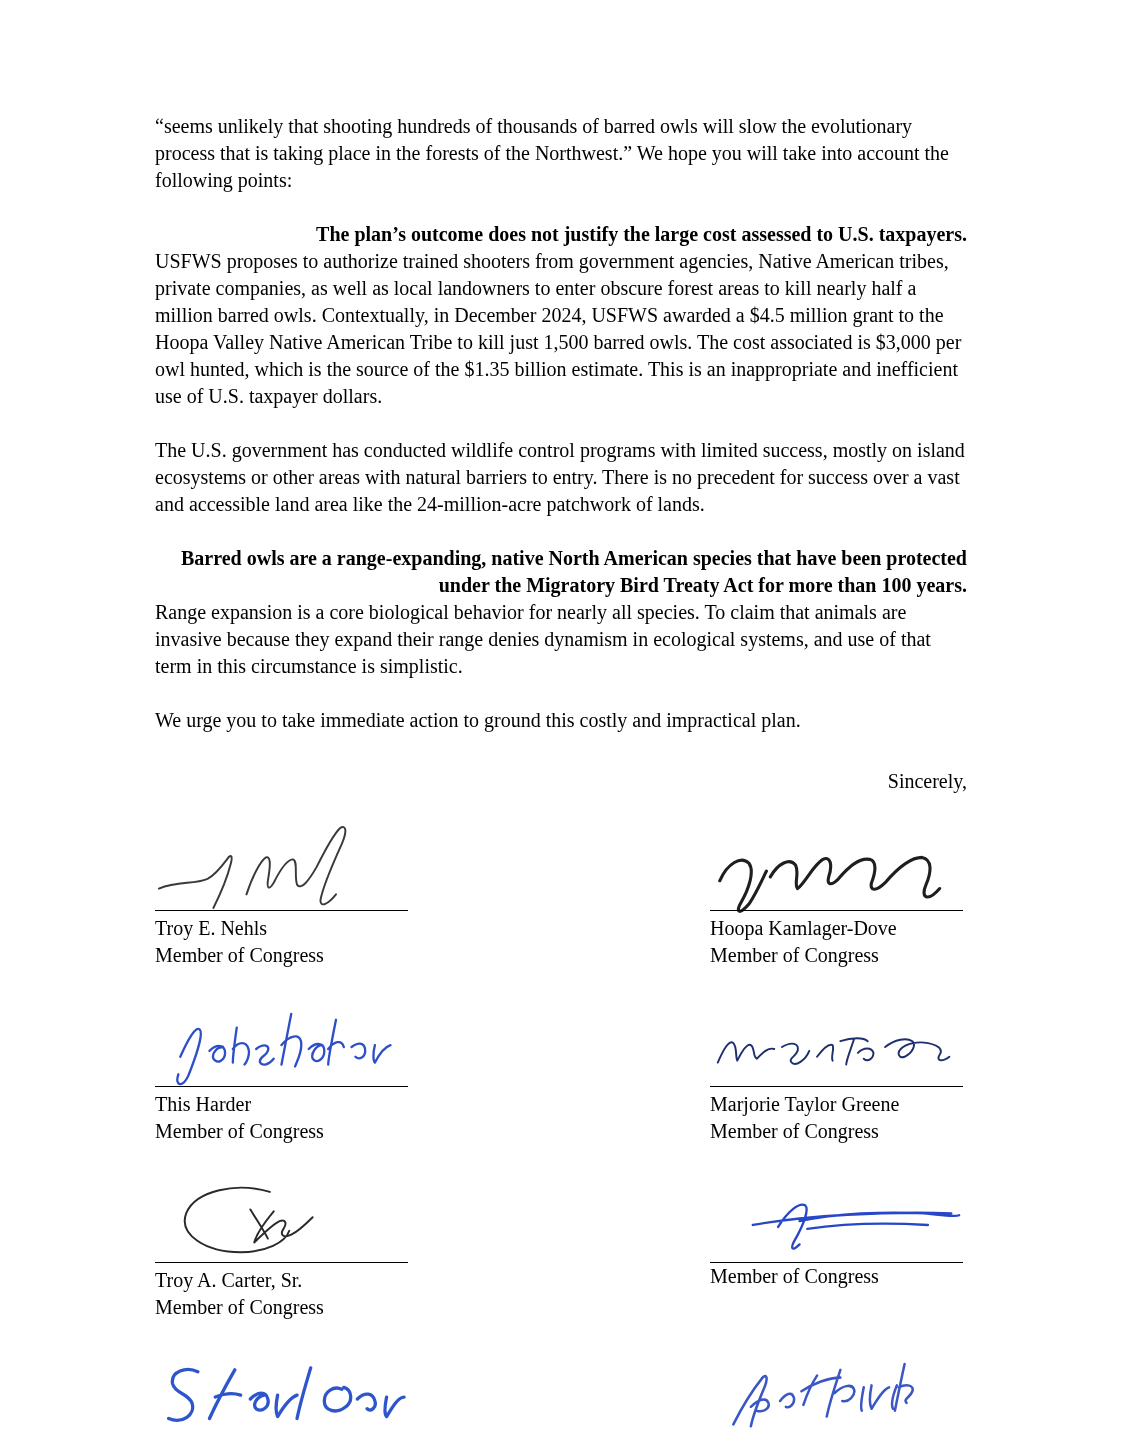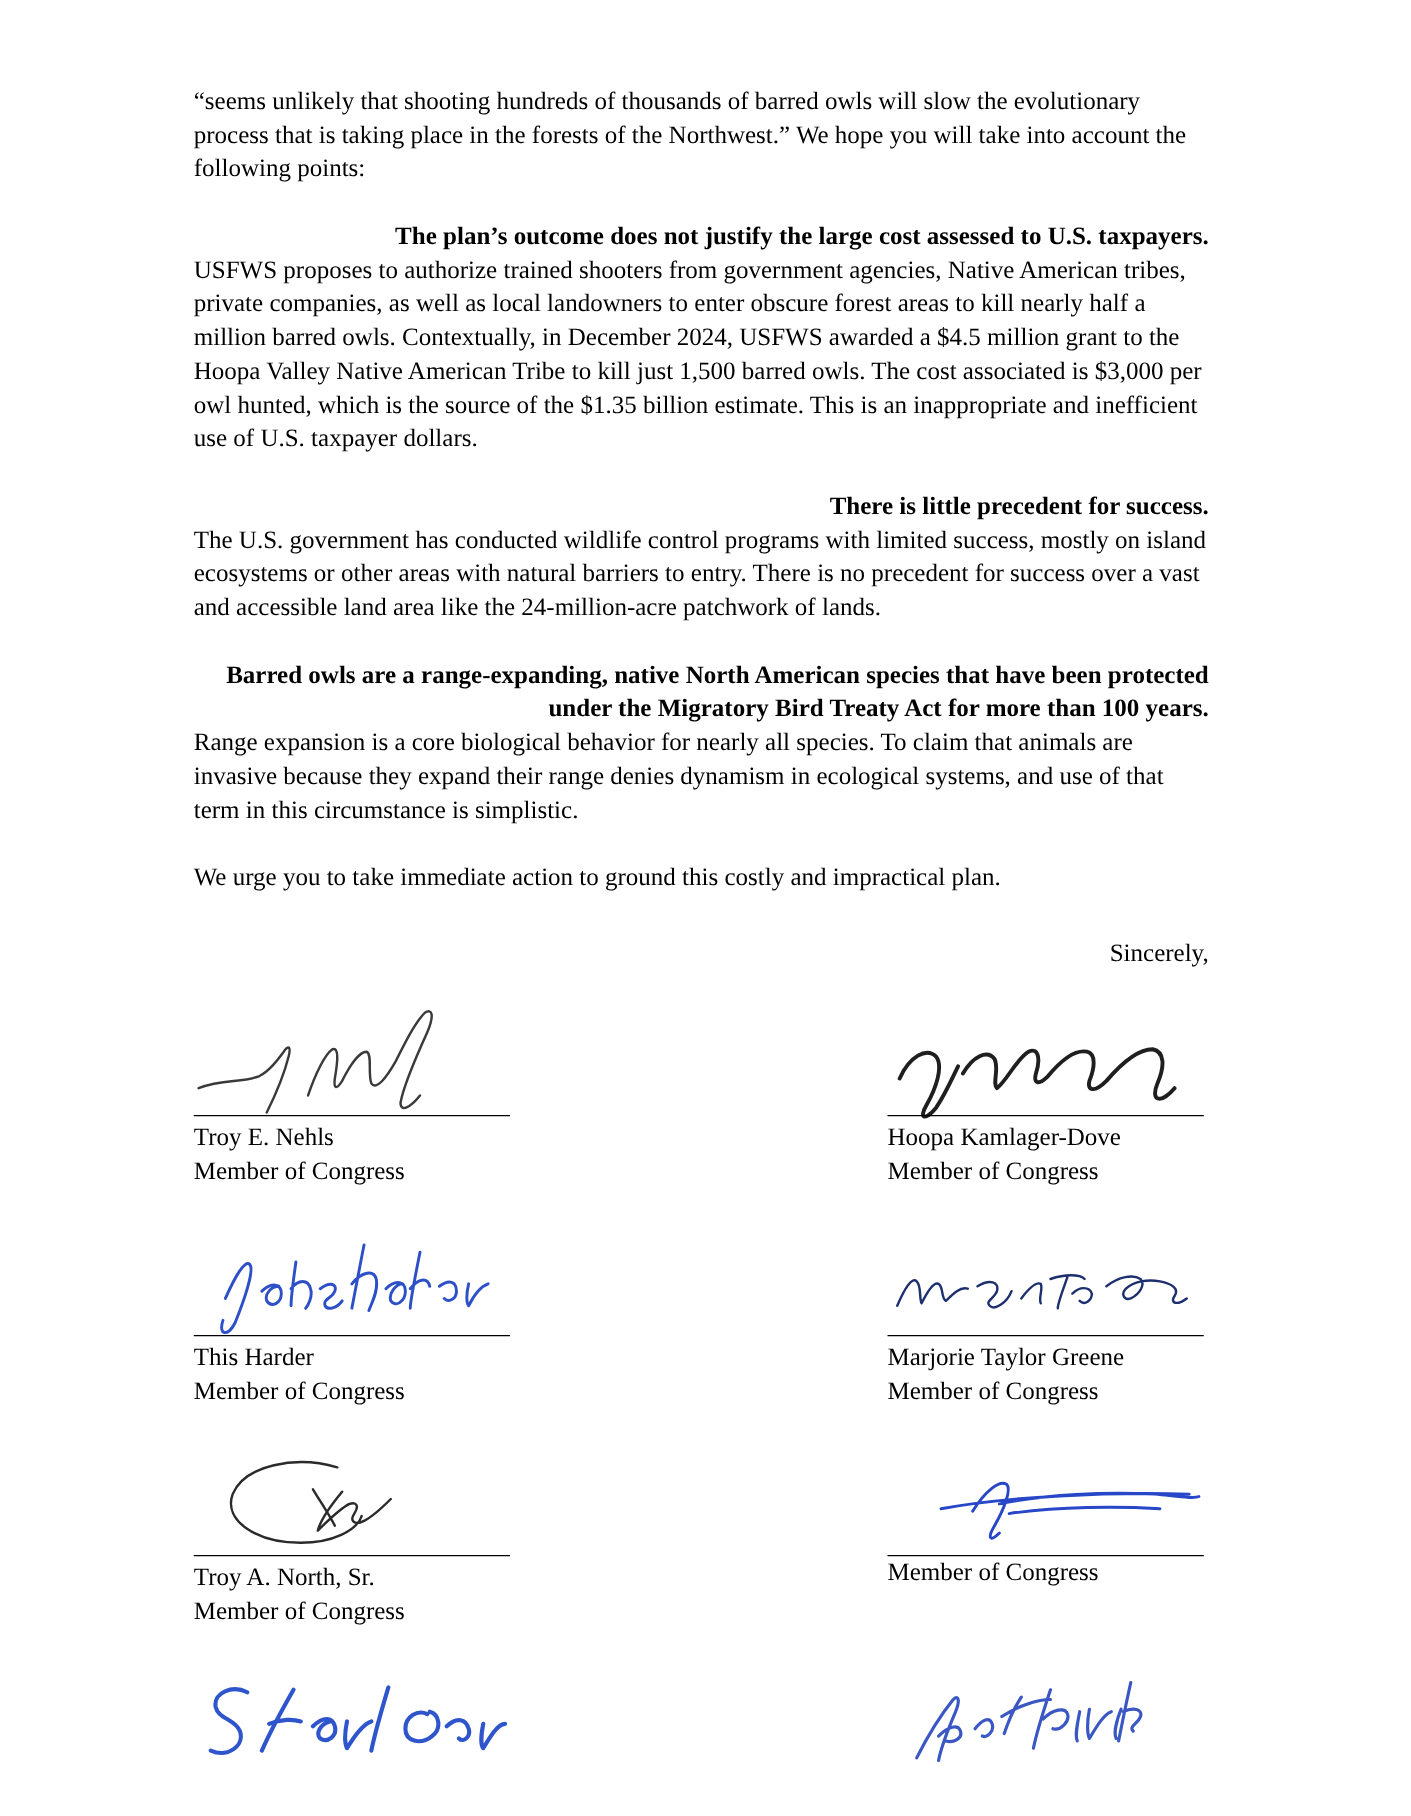--- a/index.html
+++ b/index.html
@@ -8,21 +8,21 @@
     width: 1129px;
     height: 1453px;
     font-family: "Liberation Serif", "DejaVu Serif", serif;
     color: #000000;
     position: relative;
     overflow: hidden;
   }
   .page {
     width: 1129px;
     height: 1291px;
-    padding: 68px 162px 0 155px;
+    padding: 113px 162px 0 155px;
   }
   .para {
     font-size: 20px;
     line-height: 27px;
     margin-bottom: 27px;
     text-align: left;
   }
   .sec-heading {
     display: block;
     font-weight: bold;
@@ -78,21 +78,20 @@
 <div class="page">
 
   <p class="para">“seems unlikely that shooting hundreds of thousands of barred owls will slow the evolutionary process that is taking place in the forests of the Northwest.” We hope you will take into account the following points:</p>
 
   <p class="para">
     <strong class="sec-heading">The plan’s outcome does not justify the large cost assessed to U.S. taxpayers.</strong>
     <span>USFWS proposes to authorize trained shooters from government agencies, Native American tribes, private companies, as well as local landowners to enter obscure forest areas to kill nearly half a million barred owls. Contextually, in December 2024, USFWS awarded a $4.5 million grant to the Hoopa Valley Native American Tribe to kill just 1,500 barred owls. The cost associated is $3,000 per owl hunted, which is the source of the $1.35 billion estimate. This is an inappropriate and inefficient use of U.S. taxpayer dollars.</span>
   </p>
 
   <p class="para">
-    <strong class="sec-heading">There is little precedent for success.</strong>
     <span>The U.S. government has conducted wildlife control programs with limited success, mostly on island ecosystems or other areas with natural barriers to entry. There is no precedent for success over a vast and accessible land area like the 24-million-acre patchwork of lands.</span>
   </p>
 
   <p class="para">
     <strong class="sec-heading">Barred owls are a range-expanding, native North American species that have been protected under the Migratory Bird Treaty Act for more than 100 years.</strong>
     <span>Range expansion is a core biological behavior for nearly all species. To claim that animals are invasive because they expand their range denies dynamism in ecological systems, and use of that term in this circumstance is simplistic.</span>
   </p>
 
   <p class="para">We urge you to take immediate action to ground this costly and impractical plan.</p>
 
@@ -144,21 +143,21 @@
       <div class="sig-title">Member of Congress</div>
     </div>
 
     <div class="sig-block">
       <div class="sig-canvas">
         <svg class="sig-svg" viewBox="0 0 260 110">
           <path stroke-width="2" d="M118,22 C84,12 42,20 32,44 C24,66 52,84 88,84 C114,84 134,74 138,62 M98,40 C104,50 112,62 116,70 M122,42 C112,54 104,66 102,74 C110,66 120,56 128,52 C134,50 136,54 132,60 C128,66 132,70 140,66 C148,62 156,54 162,48" stroke="#2a2a2a"></path>
         </svg>
         <div class="sig-line"></div>
       </div>
-      <div class="sig-name">Troy A. North, Sr.</div>
+      <div class="sig-name">Troy A. Carter, Sr.</div>
       <div class="sig-title">Member of Congress</div>
     </div>
 
     <div class="sig-block">
       <div class="sig-canvas">
         <svg class="sig-svg" viewBox="0 0 260 110">
           <path stroke-width="2.4" d="M70,58 C80,42 92,32 98,36 C102,40 96,56 88,70 C82,80 84,84 92,76 M44,56 C100,46 180,42 248,44 M92,52 C130,44 180,42 220,44 C240,46 252,48 256,46 M100,60 C140,54 190,54 224,56" stroke="#2746c8"></path>
         </svg>
         <div class="sig-line"></div>
       </div>

